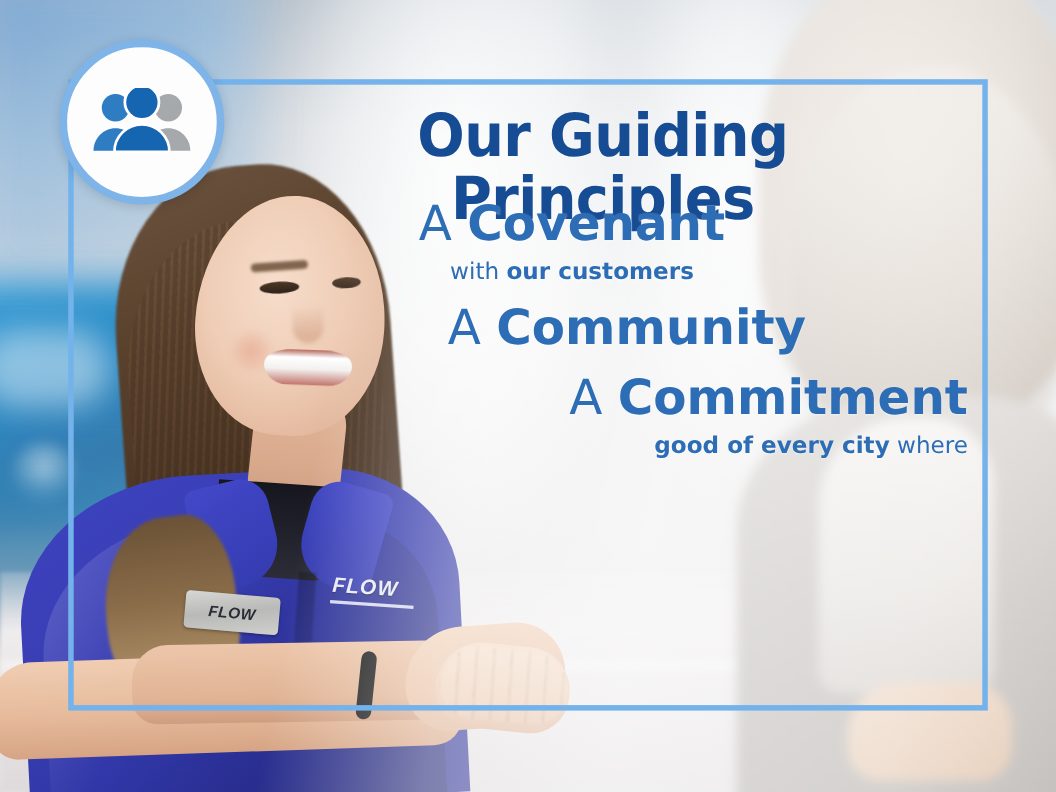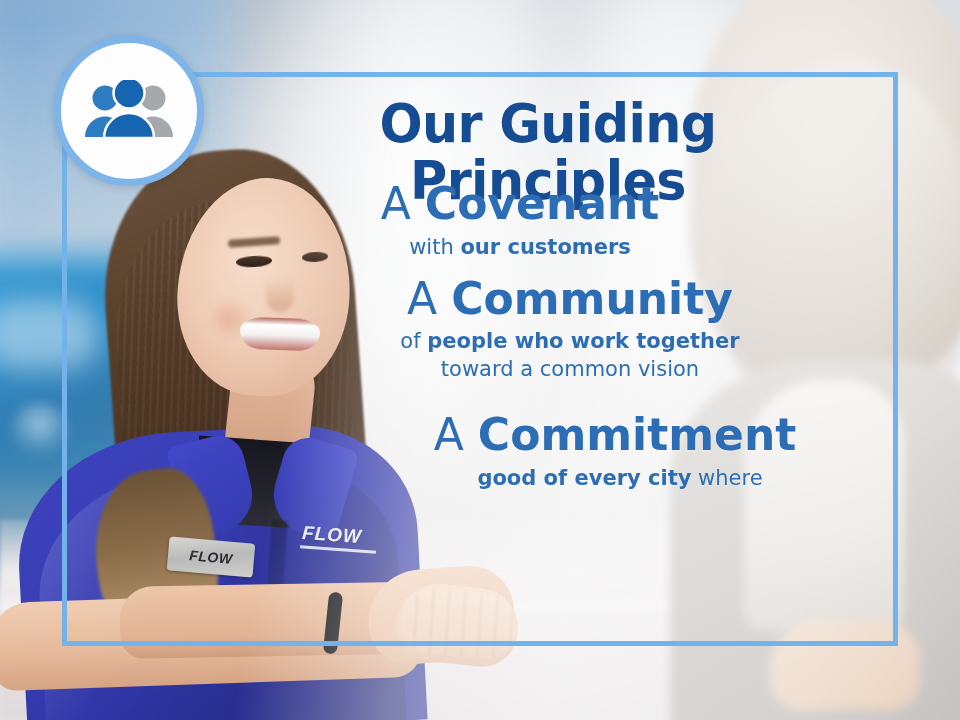--- a/index.html
+++ b/index.html
@@ -456,21 +456,21 @@
     font-weight: 400;
     margin-top: 5px;
     text-shadow: 0 1px 2px rgba(255,255,255,.5);
   }
   .p-sub b { font-weight: 700; }
 
   
   .p1 { text-align: center; padding-right: 60px; }
   .p1 .p-sub { padding-right: 0px; }
   .p2 { text-align: center; padding-left: 40px; padding-right: 0px; margin-top: 12px; }
-  .p3 { text-align: center; padding-left: 130px; margin-top: 28px; }
+  .p3 { text-align: right; padding-left: 130px; margin-top: 16px; }
   .p3 .p-sub { padding-left: 10px; }
 </style>
 </head>
 <body>
 
 <div class="stage">
 
   <div class="photo">
     <div class="bg-room"></div>
     <div class="bg-blue-left"></div>
@@ -555,24 +555,20 @@
       <div class="p-sub">
         <span>with </span><b>our customers</b><span></span>
       </div>
     </div>
 
     <div class="principle p2">
       <div class="p-head">
         <span>A</span>
         <b>Community</b>
       </div>
-      <div class="p-sub">
-        <div><span>of </span><b>people who work together</b><span></span></div>
-        <div><span>toward a common vision</span><b></b><span></span></div>
-      </div>
     </div>
 
     <div class="principle p3">
       <div class="p-head">
         <span>A</span>
         <b>Commitment</b>
       </div>
       <div class="p-sub">
         <div><span></span><b>good of every city</b><span> where</span></div>
       </div>

